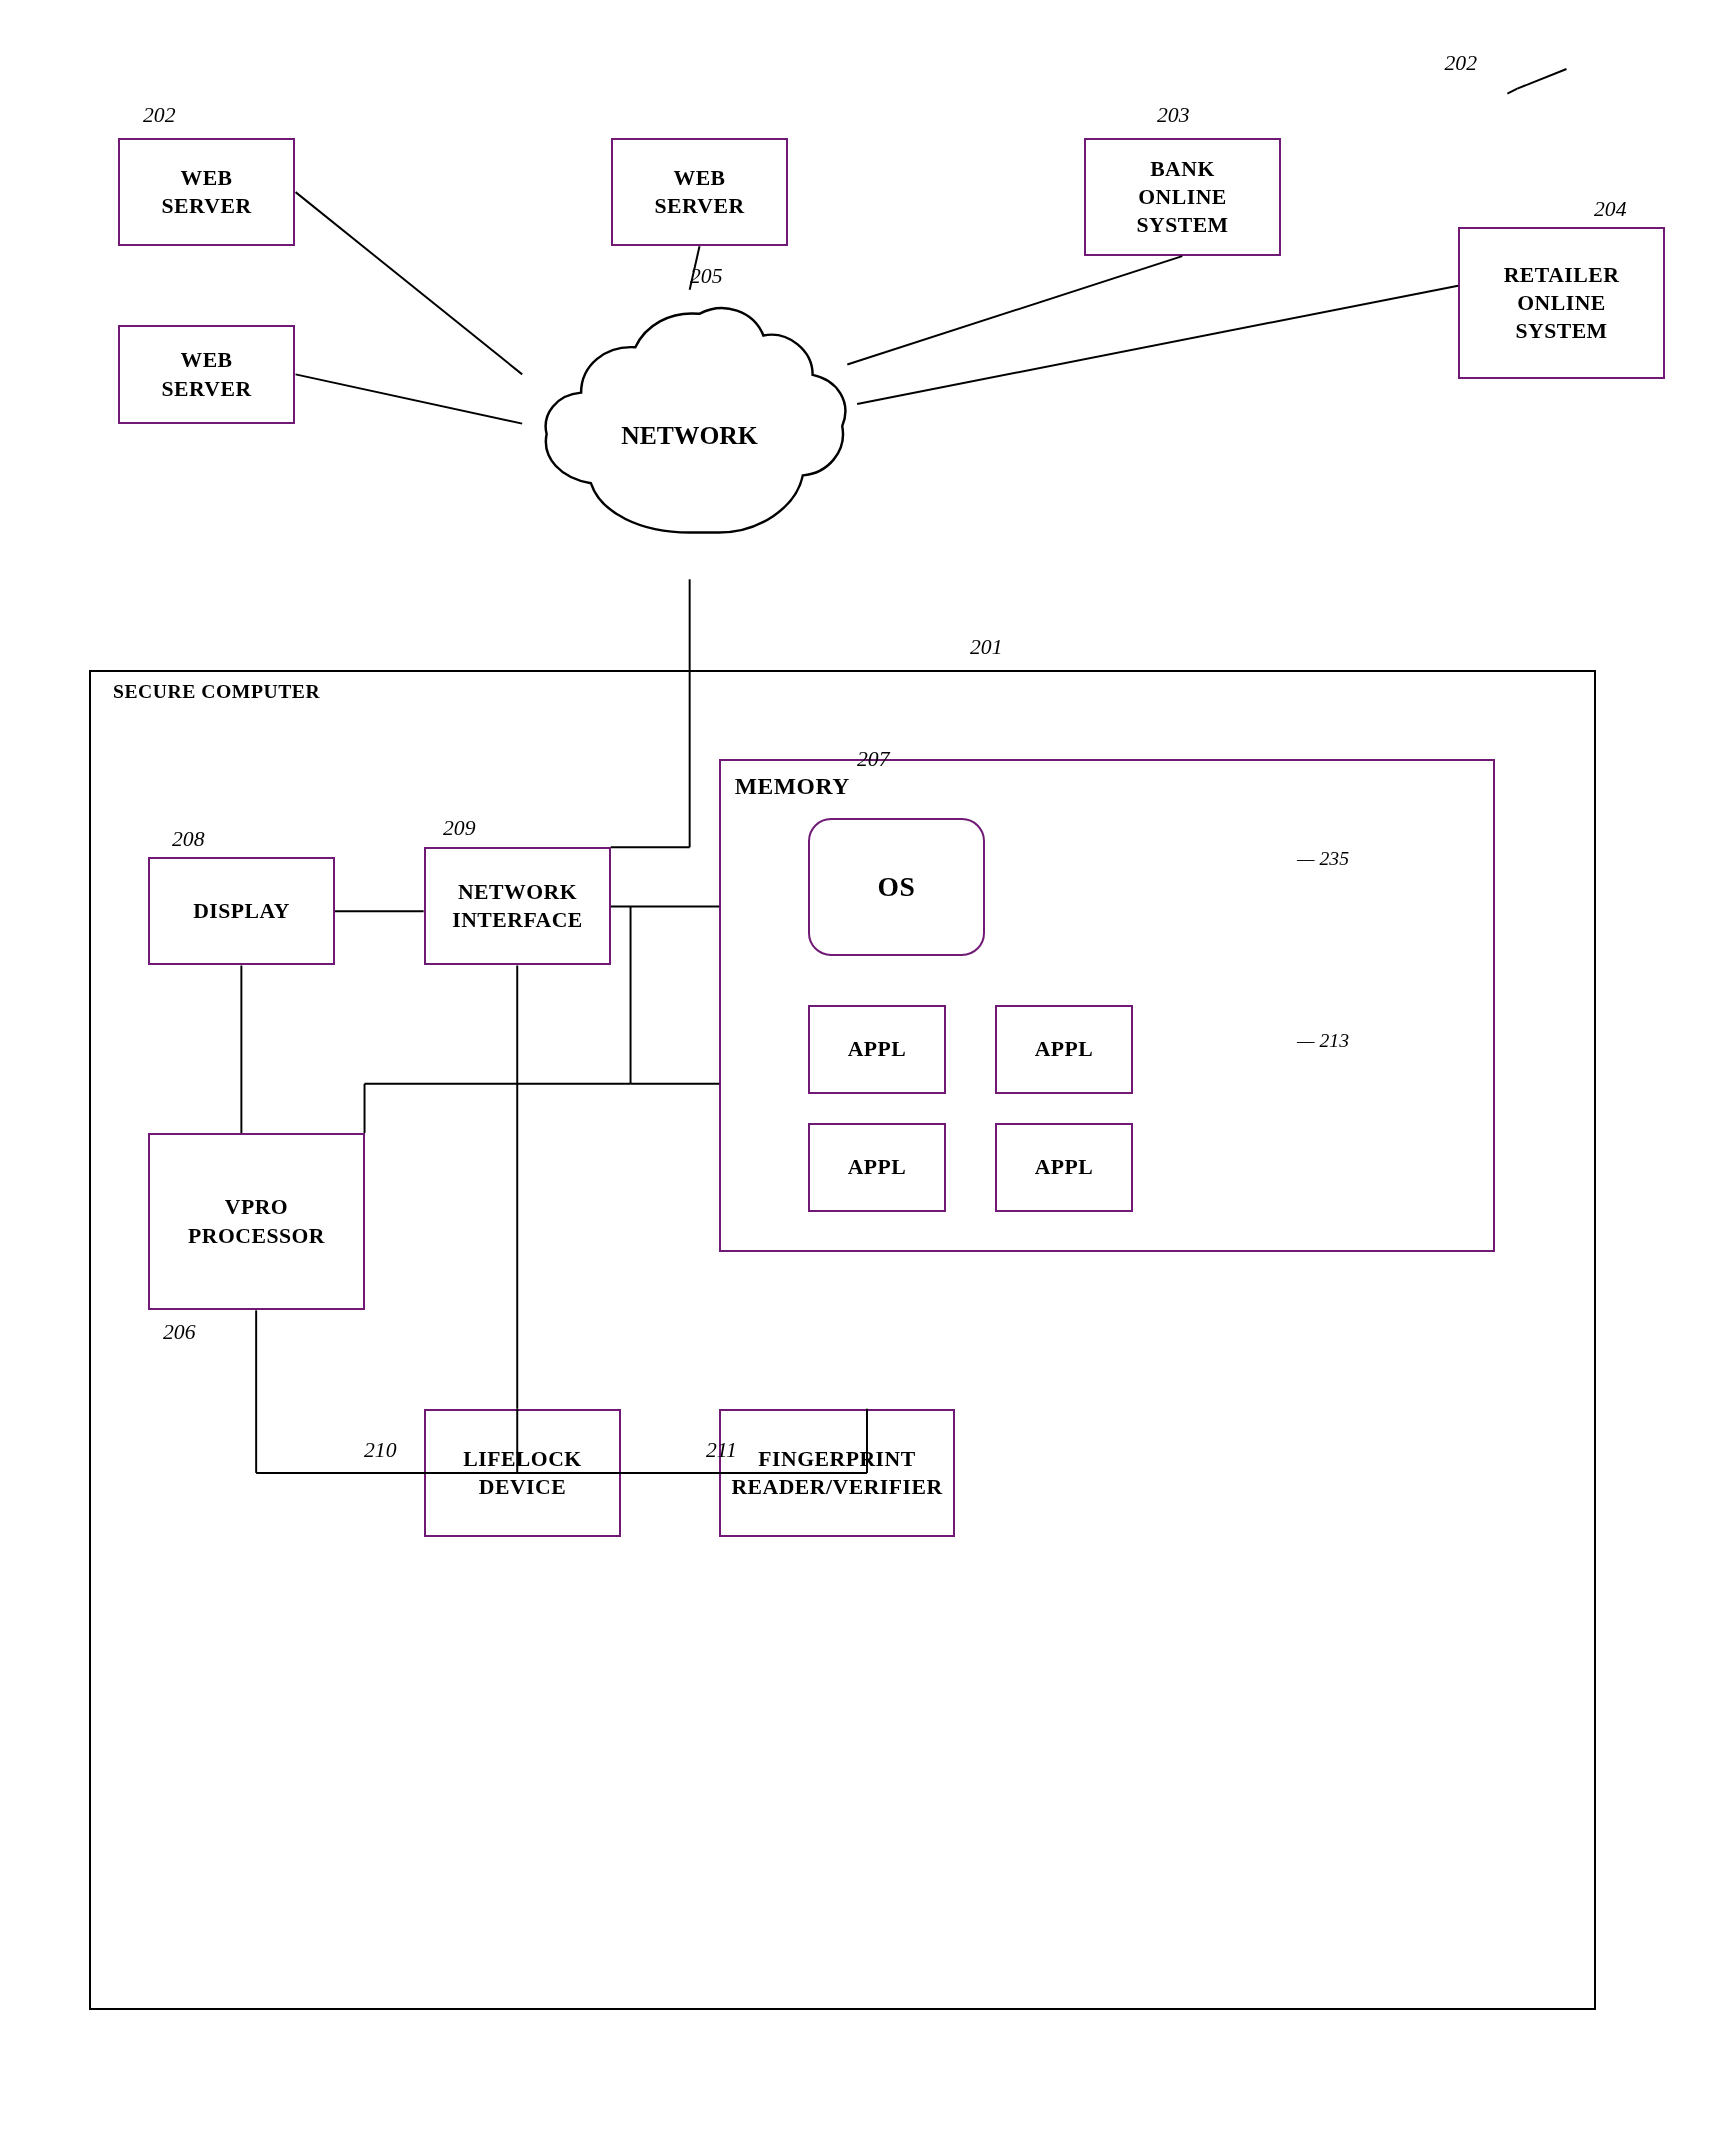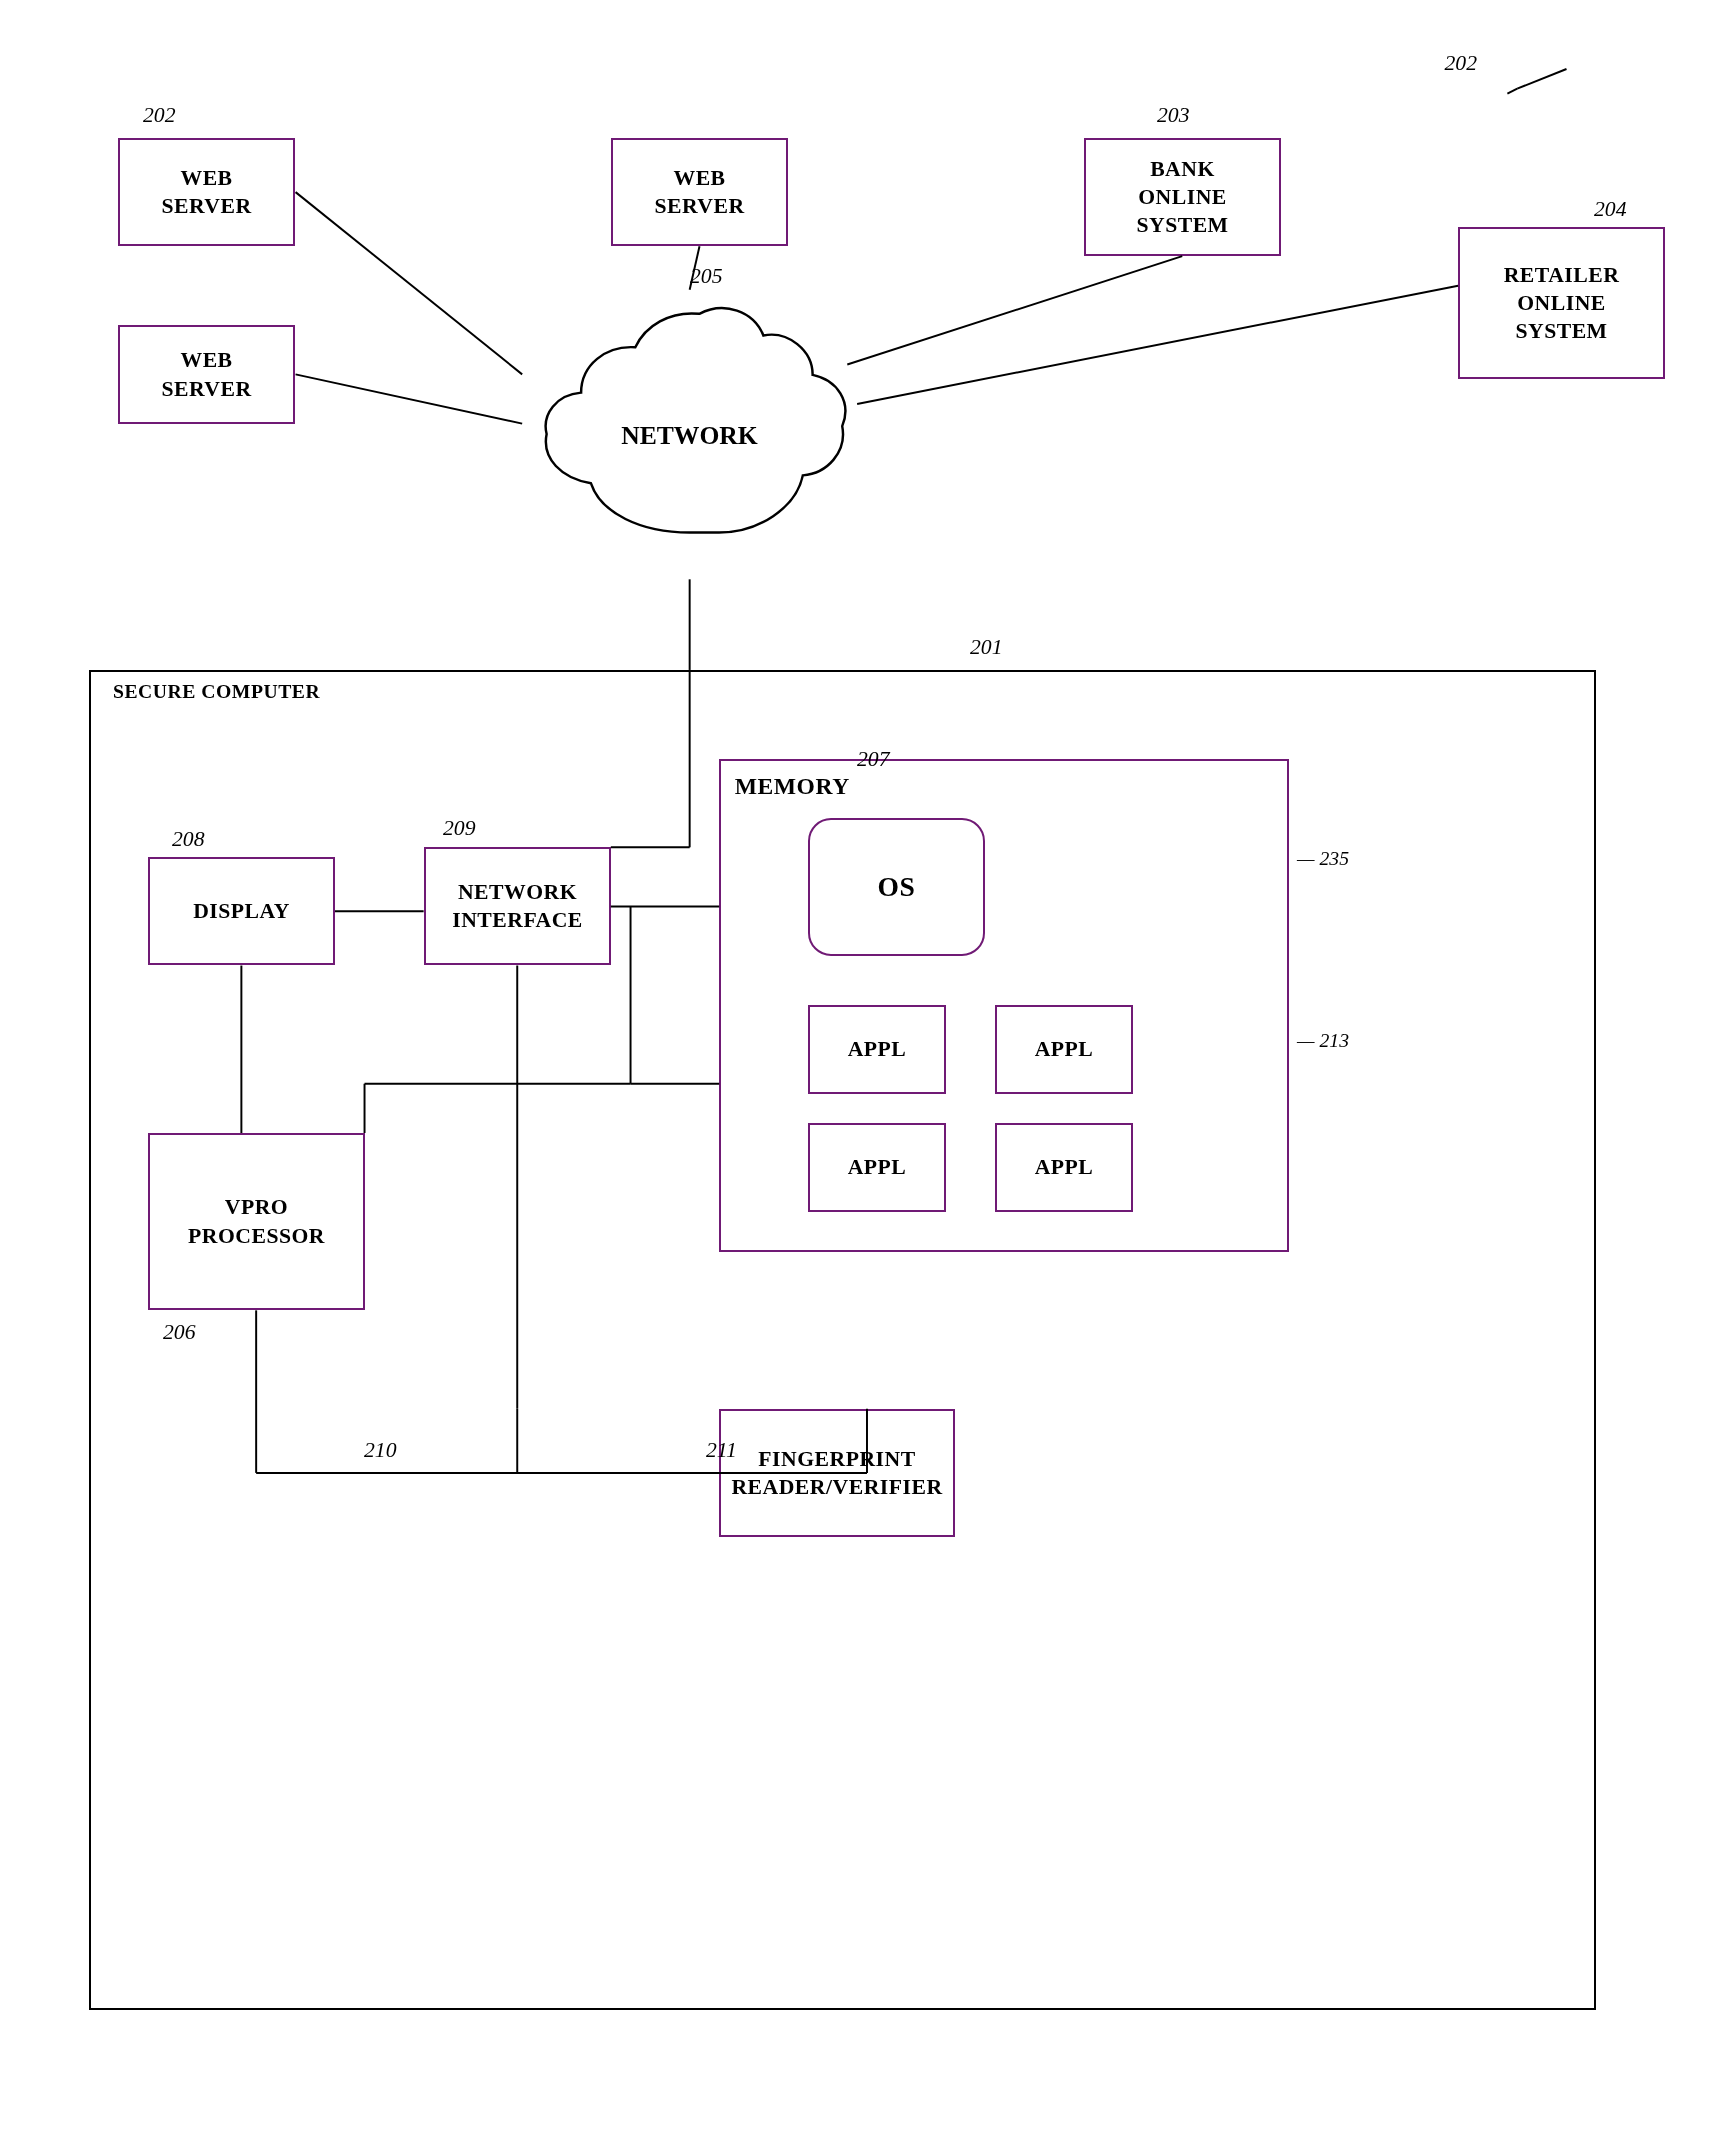--- a/index.html
+++ b/index.html
@@ -94,35 +94,36 @@
   <div class="outer-box" style="left:89px; top:670px; width:1507px; height:1340px;"></div>
   <div class="outer-label" style="left:113px; top:680px;">SECURE COMPUTER</div>
   <div class="ref-label" style="left:970px; top:635px;">201</div>
 
   <div class="box" style="left:148px; top:857px; width:187px; height:108px;">DISPLAY</div>
   <div class="ref-label" style="left:172px; top:827px;">208</div>
 
   <div class="box" style="left:424px; top:847px; width:187px; height:118px;">NETWORK<br>INTERFACE</div>
   <div class="ref-label" style="left:443px; top:816px;">209</div>
 
-  <div class="box" style="left:719px; top:759px; width:570px; height:493px; align-items:flex-start; justify-content:flex-start; padding:9.9px 13.8px; font-size:23.6px;">MEMORY</div>
+  <div class="box" style="left:719px; top:759px; width:776px; height:493px; align-items:flex-start; justify-content:flex-start; padding:9.9px 13.8px; font-size:23.6px;">MEMORY</div>
   <div class="ref-label" style="left:857px; top:727px;margin-top:20px;">207</div>
 
   <div class="box" style="left:808px; top:818px; width:177px; height:138px; font-size:27.6px;border-radius:23px;">OS</div>
   <div class="ref-label" style="right:384px; top:847px; font-size:19.7px;">— 235</div>
 
   <div class="box" style="left:808px; top:1005px; width:138px; height:89px;">APPL</div>
   <div class="box" style="left:995px; top:1005px; width:138px; height:89px;">APPL</div>
   <div class="box" style="left:808px; top:1123px; width:138px; height:89px;">APPL</div>
   <div class="box" style="left:995px; top:1123px; width:138px; height:89px;">APPL</div>
   <div class="ref-label" style="right:384px; top:1029px; font-size:19.7px;">— 213</div>
 
   <div class="box" style="left:148px; top:1133px; width:217px; height:177px;">VPRO<br>PROCESSOR</div>
   <div class="ref-label" style="left:163px; top:1320px;">206</div>
 
+  <div class="box" style="left:424px; top:1409px; width:197px; height:128px;">LIFELOCK<br>DEVICE</div>
   <div class="ref-label" style="left:364px; top:1438px;">210</div>
 
   <div class="box" style="left:719px; top:1409px; width:236px; height:128px;">FINGERPRINT<br>READER/VERIFIER</div>
   <div class="ref-label" style="left:706px; top:1438px;">211</div>
 
   <svg class="lines" viewBox="0 0 1759 2166" width="1733" height="2134">
 
     <line x1="1540" y1="90" x2="1590" y2="70" stroke="black" stroke-width="2"></line>
     <line x1="1540" y1="90" x2="1530" y2="95" stroke="black" stroke-width="2"></line>
 

